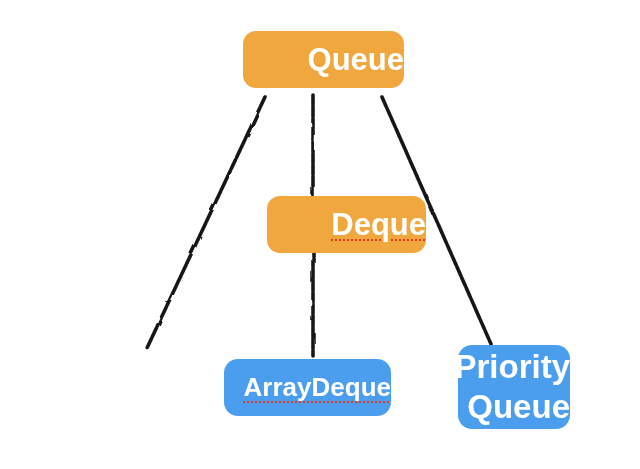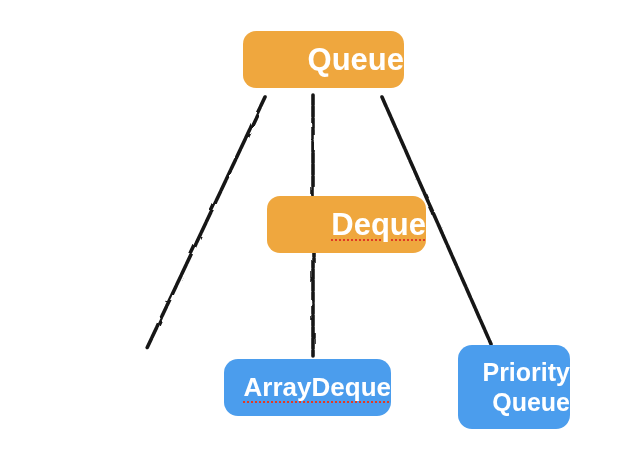--- a/index.html
+++ b/index.html
@@ -42,21 +42,21 @@
     box-sizing: border-box;
   }
   .node.orange { background: var(--parent-color, #efa73e); border-radius: 13px; }
   .node.blue   { background: var(--child-color, #4b9ded);  border-radius: 14px; }
 
   .node-queue      { left: 243px; top: 31px;  width: 161px; height: 57px; font-size: 31px; }
   .node-deque      { left: 243px; top: 196px; width: 159px; height: 57px; font-size: 31px; margin-left: 24px; }
   .node-linkedlist { left: 40px;  top: 359px; width: 157px; height: 57px; font-size: 26px; }
   .node-arraydeque { left: 224px; top: 359px; width: 167px; height: 57px; font-size: 26px; }
   .node-priorityqueue { left: 458px; top: 345px; width: 112px; height: 84px;
-                        font-size: 25px; line-height: 1.22; border-radius: 17px; }
+                        font-size: 33px; line-height: 1.22; border-radius: 17px; }
 
   .label { display: inline-block; }
   .misspelled {
     text-decoration-line: underline;
     text-decoration-style: dotted;
     text-decoration-color: var(--spellcheck-color, #e03a24);
     text-decoration-thickness: 2px;
     text-underline-offset: 5px;
   }
 </style>

